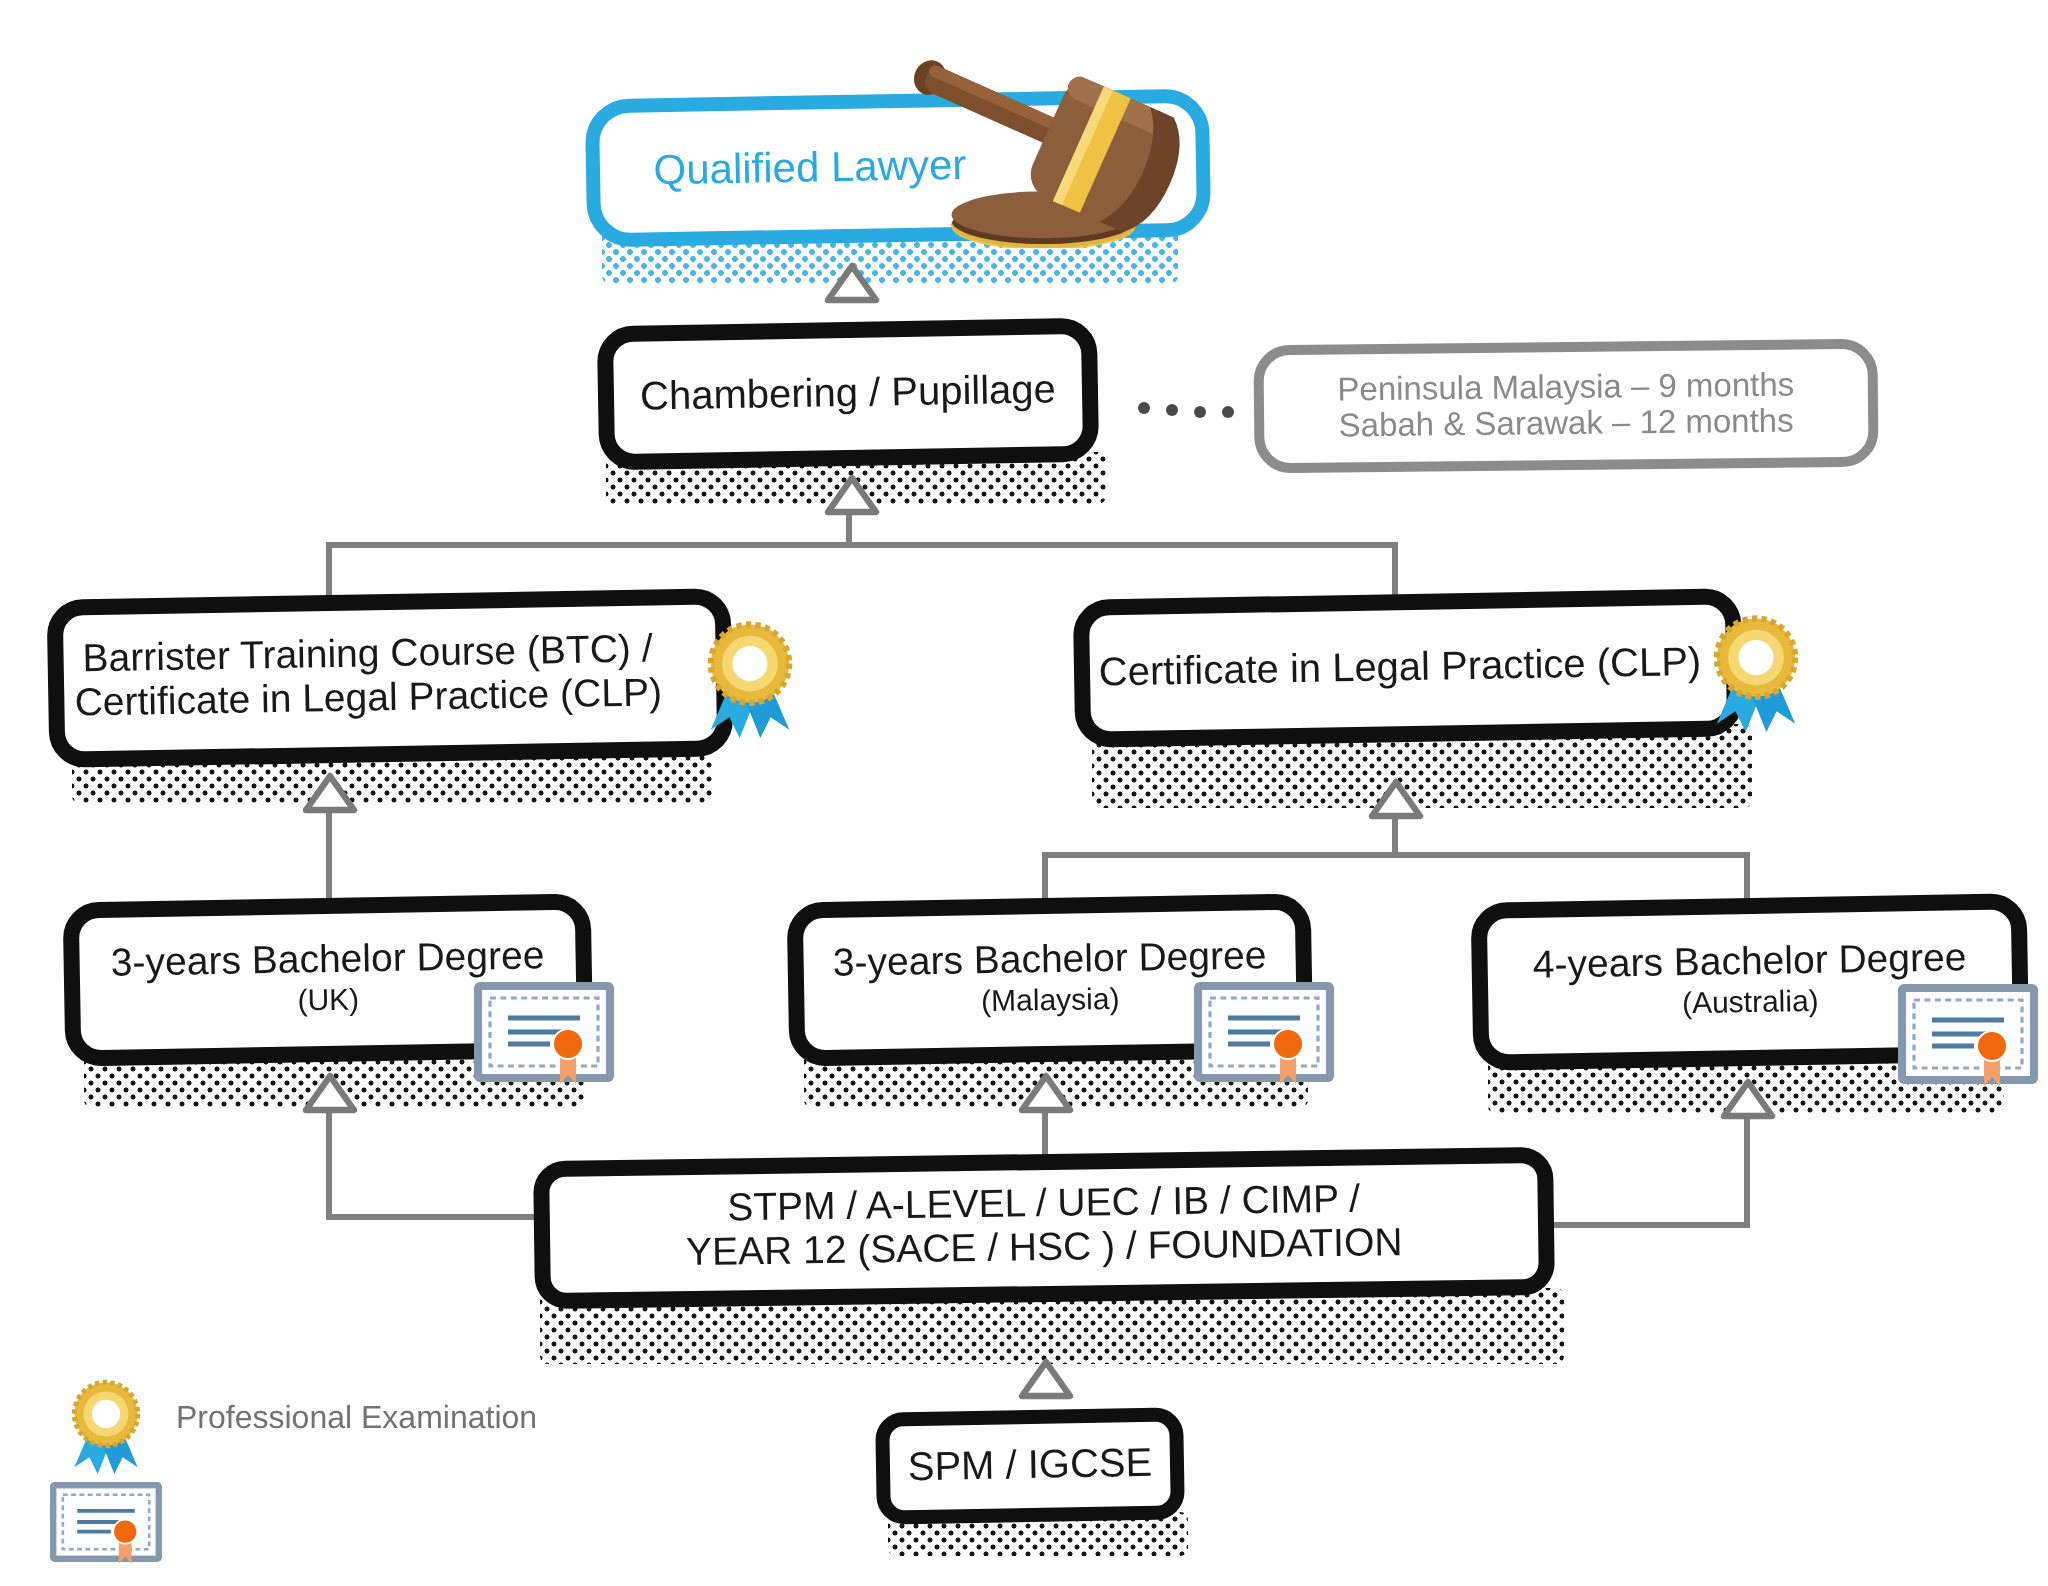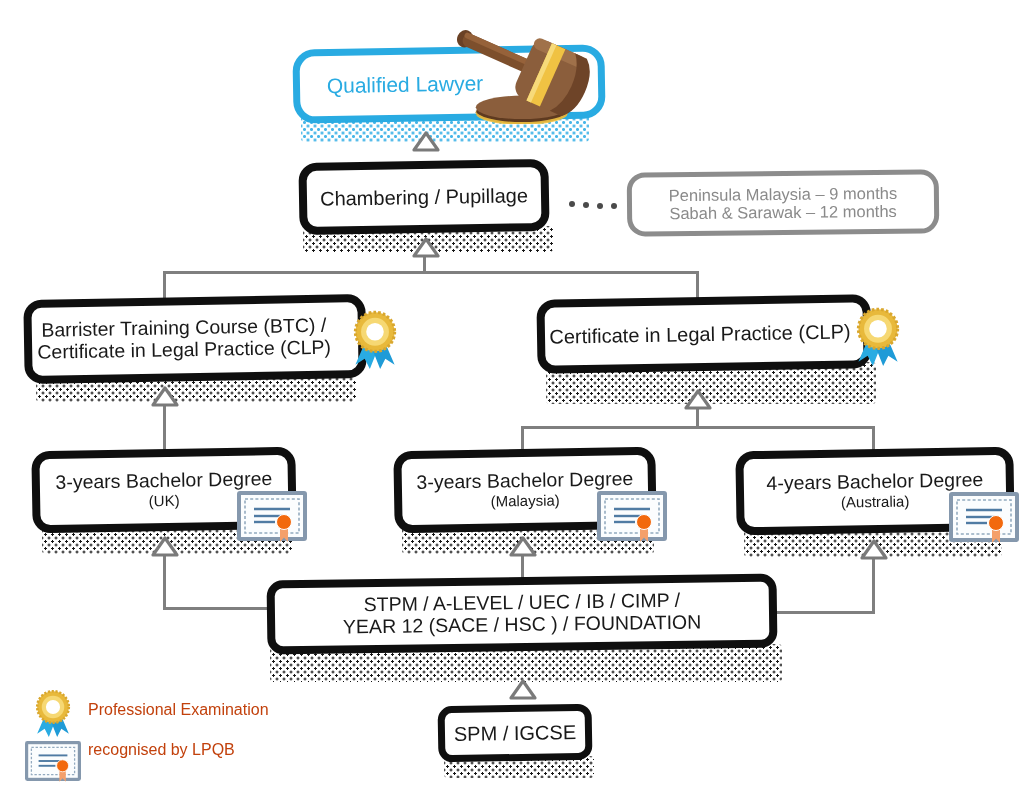--- a/index.html
+++ b/index.html
@@ -21,21 +21,21 @@
     background-size:7px 7px; background-position:0 0, 3.5px 3.5px;
   }
   .halftone.blue {
     background-image: radial-gradient(#47b6e8 1.3px, transparent 1.6px),
                       radial-gradient(#47b6e8 1.3px, transparent 1.6px);
   }
   .cline { position:absolute; background:#7f7f7f; z-index:2; }
   .arrow { position:absolute; width:30px; height:23px; z-index:4; }
   .dot { position:absolute; width:6px; height:6px; border-radius:50%; background:#4a4a4a; z-index:2; }
   .icon { position:absolute; z-index:5; }
-  .legend-text { position:absolute; color:#c2410c; font-size:16px; line-height:1.25; z-index:3; }
+  .legend-text { position:absolute; color:#737373; font-size:16px; line-height:1.25; z-index:3; }
 </style>
 </head>
 <body>
 
 <div class="canvas">
 
   <div class="halftone blue" style="left:301px; top:112px; width:288px; height:30px;"></div>
   <div class="halftone" style="left:303px; top:226px; width:250px; height:26px;"></div>
   <div class="halftone" style="left:36px;  top:372px; width:320px; height:30px;"></div>
   <div class="halftone" style="left:546px; top:362px; width:330px; height:42px;"></div>
@@ -211,16 +211,15 @@
     <rect x="0" y="0" width="70" height="50" rx="3" fill="#8598ad"></rect>
     <rect x="4" y="4" width="62" height="42" fill="#fbfdfe"></rect>
     <rect x="8" y="8" width="54" height="34" fill="none" stroke="#93aabf" stroke-width="1.6" stroke-dasharray="3 2.2"></rect>
     <line x1="17" y1="18" x2="53" y2="18" stroke="#4f7ba3" stroke-width="2.4"></line>
     <line x1="17" y1="25" x2="46" y2="25" stroke="#4f7ba3" stroke-width="2.4"></line>
     <line x1="17" y1="31" x2="38" y2="31" stroke="#4f7ba3" stroke-width="2.4"></line>
     <path d="M43 35 v16 l4 -4.5 4 4.5 v-16 z" fill="#f4a06b"></path>
     <circle cx="47" cy="31" r="7.5" fill="#f2690d" stroke="#ffffff" stroke-width="1"></circle>
   </svg>
   <div class="legend-text" style="left:88px; top:740px;">
-    <div>recognised by LPQB</div>
   </div>
 
 </div>
 
 </body></html>

